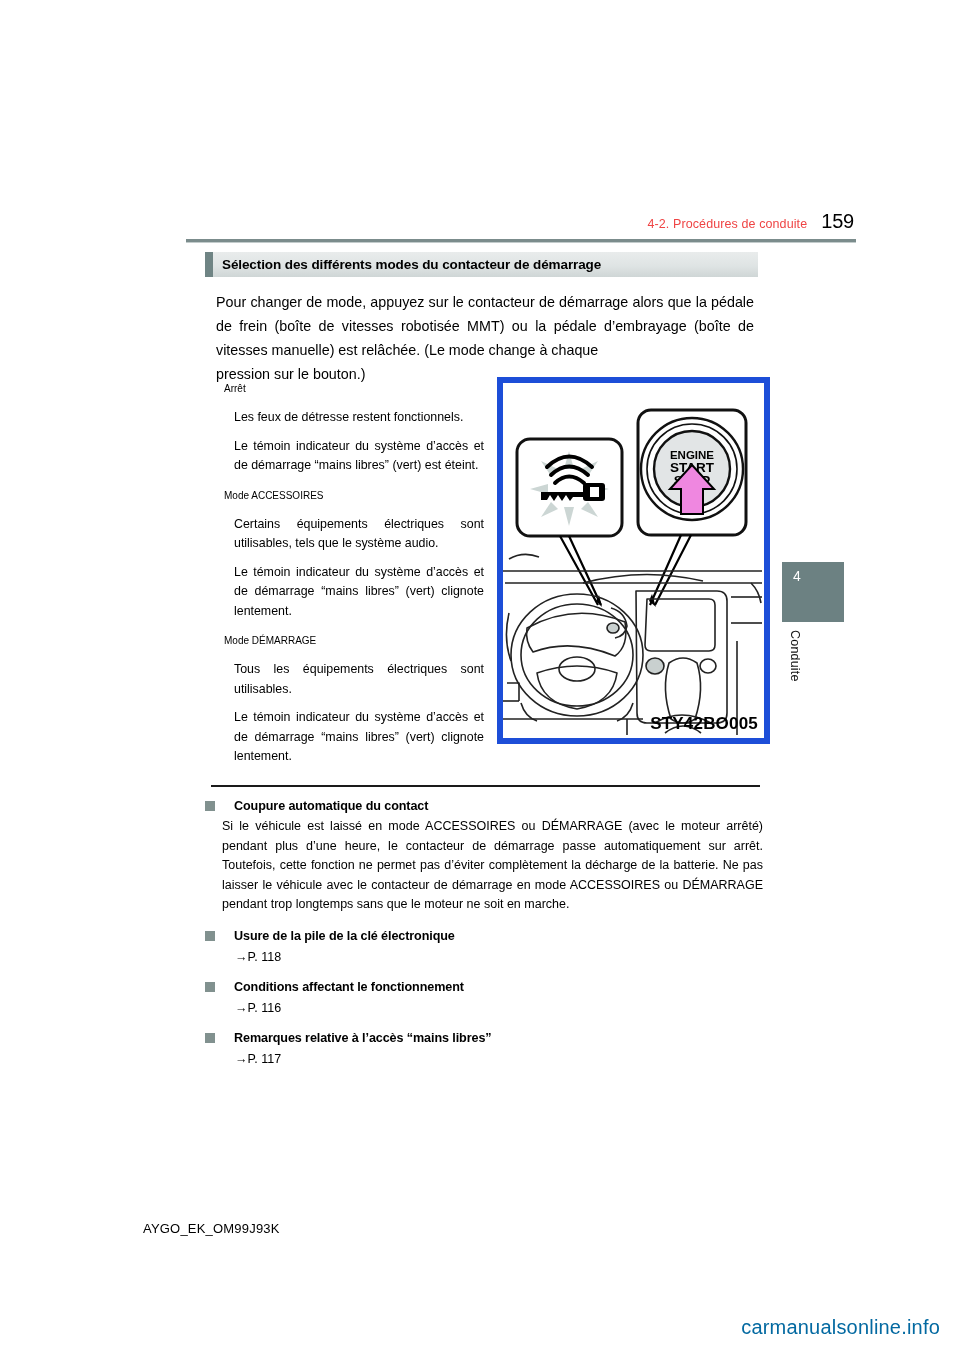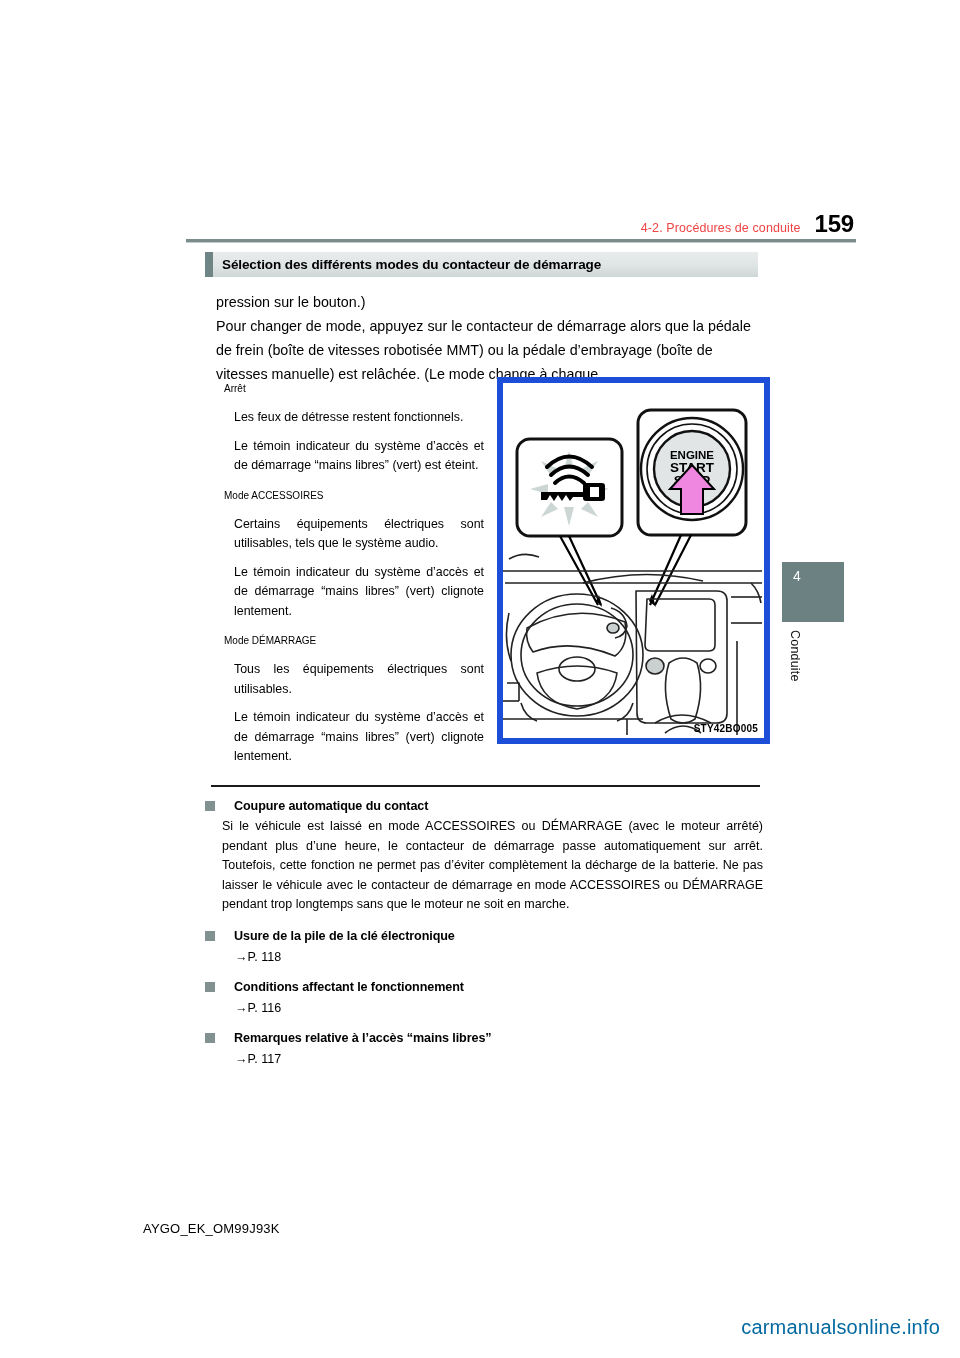--- a/index.html
+++ b/index.html
@@ -34,22 +34,22 @@
     align-items: baseline;
     justify-content: flex-end;
     gap: 14px;
   }
   .header-breadcrumb {
     font-size: 12.5px;
     letter-spacing: 0.1px;
     color: #ef4444;
   }
   .header-pageno {
-    font-size: 24px;
-    font-weight: bold;
+    font-size: 20px;
+    font-weight: normal;
     letter-spacing: -0.2px;
   }
   .header-rule {
     position: absolute;
     left: 186px;
     top: 239px;
     width: 670px;
     height: 3px;
     background: #7b8c8c;
   }
@@ -137,21 +137,21 @@
     height: 355px;
     border: 6px solid #1d4ed8;
     background: #fff;
     overflow: hidden;
   }
   .figure svg { display: block; }
   .figure-caption {
     position: absolute;
     right: 6px;
     bottom: 4px;
-    font-size: 10px;
+    font-size: 17px;
     font-weight: bold;
     letter-spacing: 0.2px;
   }
 
   
   .notes-rule {
     position: absolute;
     left: 211px;
     top: 785px;
     width: 549px;
@@ -267,22 +267,22 @@
   <div class="header-rule-b"></div>
 
   <div class="section-bar">
     <div class="section-bar-tab"></div>
     <div class="section-bar-body">
       <div class="section-bar-title">Sélection des différents modes du contacteur de démarrage</div>
     </div>
   </div>
 
   <div class="intro">
+    <p>Pour changer de mode, appuyez sur le contacteur de démarrage alors que la pédale de frein (boîte de vitesses robotisée MMT) ou la pédale d’embrayage (boîte de vitesses manuelle) est relâchée. (Le mode change à chaque</p>
     <p>pression sur le bouton.)</p>
-    <p>Pour changer de mode, appuyez sur le contacteur de démarrage alors que la pédale de frein (boîte de vitesses robotisée MMT) ou la pédale d’embrayage (boîte de vitesses manuelle) est relâchée. (Le mode change à chaque</p>
   </div>
 
   <div class="mode-column">
 
     <p class="mode-head">Arrêt</p>
     <p class="mode-body">Les feux de détresse restent fonctionnels.</p>
     <p class="mode-body">Le témoin indicateur du système d’accès et de démarrage “mains libres” (vert) est éteint.</p>
 
     <p class="mode-head">Mode ACCESSOIRES</p>
     <p class="mode-body">Certains équipements électriques sont utilisables, tels que le système audio.</p>

